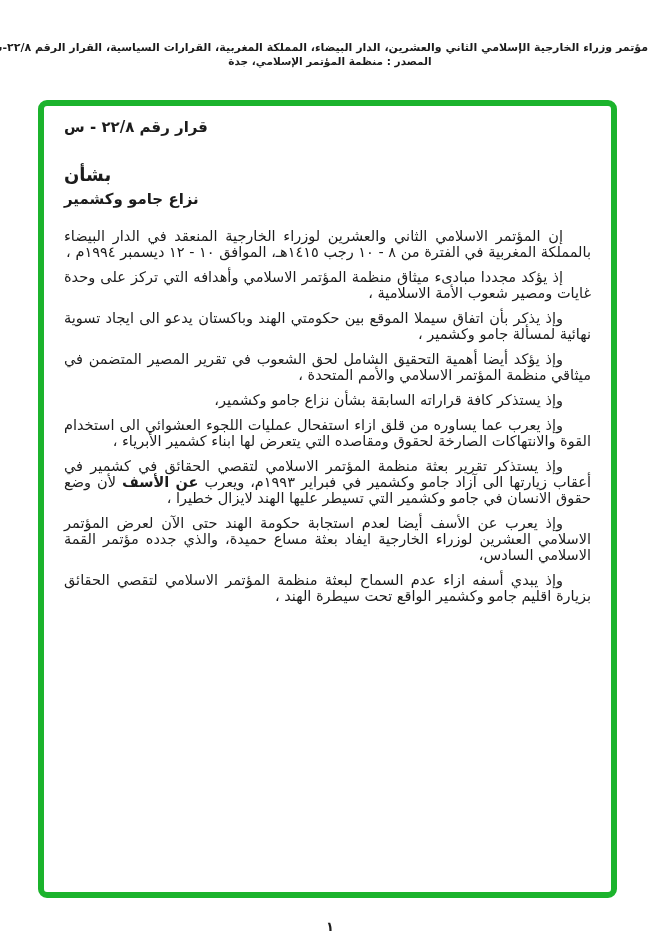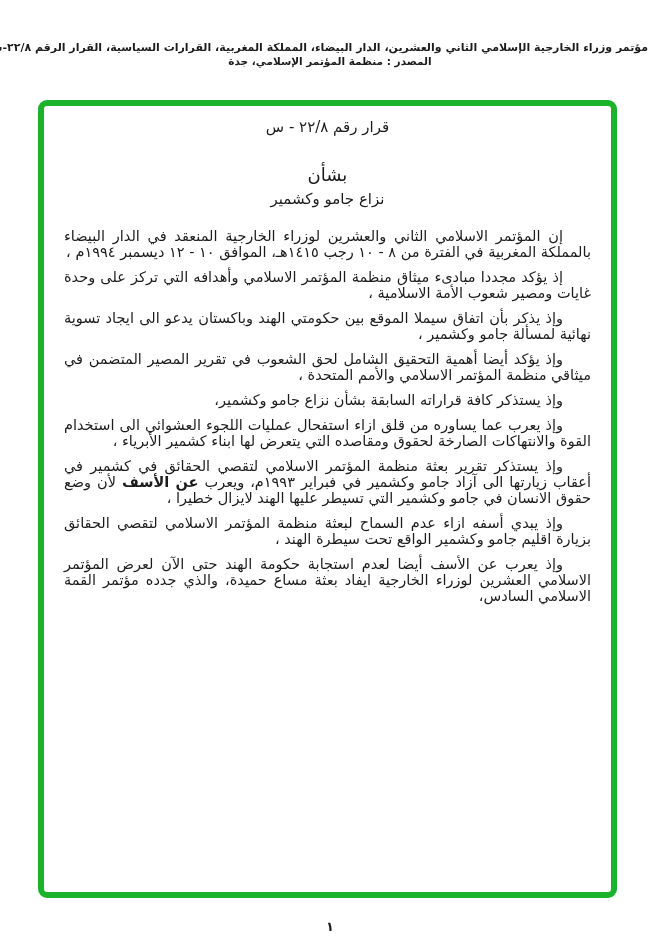--- a/index.html
+++ b/index.html
@@ -44,22 +44,22 @@
     height: 798px;
     box-sizing: border-box;
     border: 6px solid #1bb32c;
     border-radius: 9px;
     padding: 8px 20px 6px 20px;
     overflow: hidden;
     background: #ffffff;
   }
   .title-block {
     direction: rtl;
-    text-align: center;
-    font-weight: normal;
+    text-align: left;
+    font-weight: bold;
     margin-top: 4px;
   }
   .title-block .t1 { font-size: 15px; }
   .title-block .t2 { font-size: 18px; margin-top: 28px; }
   .title-block .t3 { font-size: 15px; margin-top: 5px; letter-spacing: 1px; }
   .body-text {
     direction: rtl;
     margin-top: 20px;
     font-size: 14.5px;
     line-height: 16px;
@@ -99,21 +99,21 @@
     </div>
 
     <div class="body-text">
       <p class="para"><span>إن المؤتمر الاسلامي الثاني والعشرين لوزراء الخارجية المنعقد في الدار البيضاء بالمملكة المغربية في الفترة من ٨ - ١٠ رجب ١٤١٥هـ، الموافق ١٠ - ١٢ ديسمبر ١٩٩٤م ،</span><b></b><span></span></p>
       <p class="para"><span>إذ يؤكد مجددا مبادىء ميثاق منظمة المؤتمر الاسلامي وأهدافه التي تركز على وحدة غايات ومصير شعوب الأمة الاسلامية ،</span><b></b><span></span></p>
       <p class="para"><span>وإذ يذكر بأن اتفاق سيملا الموقع بين حكومتي الهند وباكستان يدعو الى ايجاد تسوية نهائية لمسألة جامو وكشمير ،</span><b></b><span></span></p>
       <p class="para"><span>وإذ يؤكد أيضا أهمية التحقيق الشامل لحق الشعوب في تقرير المصير المتضمن في ميثاقي منظمة المؤتمر الاسلامي والأمم المتحدة ،</span><b></b><span></span></p>
       <p class="para"><span>وإذ يستذكر كافة قراراته السابقة بشأن نزاع جامو وكشمير،</span><b></b><span></span></p>
       <p class="para"><span>وإذ يعرب عما يساوره من قلق ازاء استفحال عمليات اللجوء العشوائي الى استخدام القوة والانتهاكات الصارخة لحقوق ومقاصده التي يتعرض لها ابناء كشمير الأبرياء ،</span><b></b><span></span></p>
       <p class="para"><span>وإذ يستذكر تقرير بعثة منظمة المؤتمر الاسلامي لتقصي الحقائق في  كشمير في أعقاب زيارتها الى آزاد جامو وكشمير في فبراير ١٩٩٣م، ويعرب </span><b>عن الأسف</b><span> لأن وضع حقوق الانسان في جامو وكشمير التي تسيطر عليها الهند لايزال خطيرا ،</span></p>
+      <p class="para"><span>وإذ يعرب عن الأسف أيضا لعدم استجابة حكومة الهند حتى الآن لعرض المؤتمر الاسلامي العشرين لوزراء الخارجية ايفاد بعثة مساع حميدة، والذي جدده مؤتمر القمة الاسلامي السادس،</span><b></b><span></span></p>
       <p class="para"><span>وإذ يبدي أسفه ازاء عدم السماح لبعثة منظمة المؤتمر الاسلامي لتقصي الحقائق بزيارة اقليم جامو وكشمير الواقع تحت سيطرة الهند ،</span><b></b><span></span></p>
-      <p class="para"><span>وإذ يعرب عن الأسف أيضا لعدم استجابة حكومة الهند حتى الآن لعرض المؤتمر الاسلامي العشرين لوزراء الخارجية ايفاد بعثة مساع حميدة، والذي جدده مؤتمر القمة الاسلامي السادس،</span><b></b><span></span></p>
     </div>
 
   </div>
 
   <div class="page-number">١</div>
 
 </div>
 
 </body></html>

